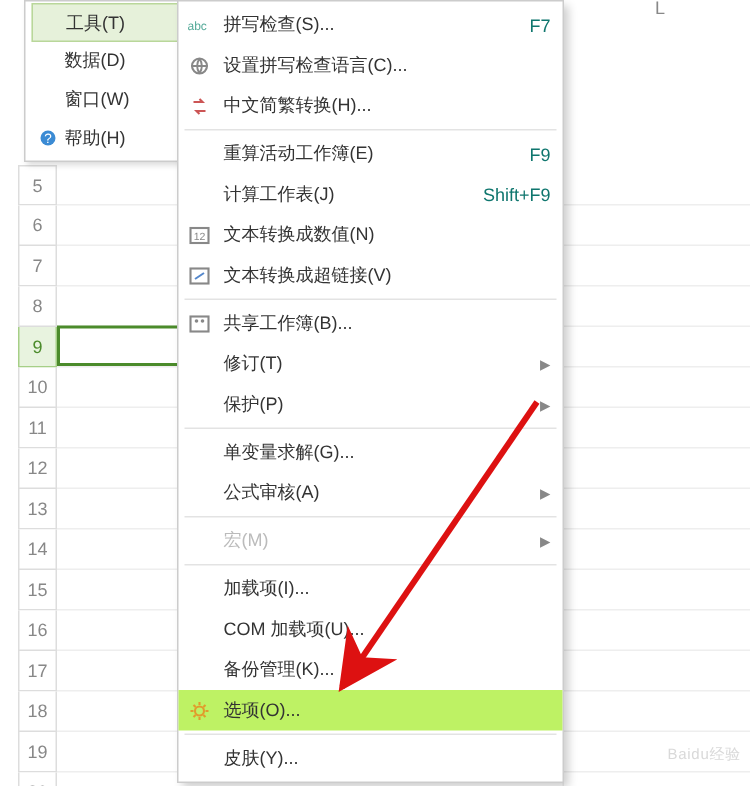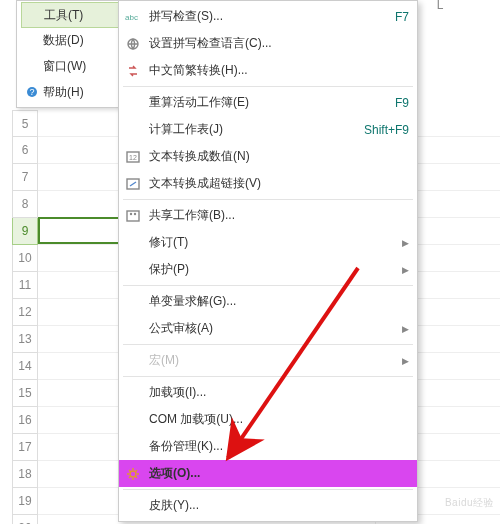--- a/index.html
+++ b/index.html
@@ -110,21 +110,21 @@
     background: #e6f1da;
     border: 1px solid #b9d79a;
     margin: -1px 0;
   }
 
   
   .submenu {
     position: absolute;
     top: 0;
     left: 118px;
-    width: 300px;
+    width: 258px;
     background: #fff;
     border: 1px solid #ccc;
     box-shadow: 3px 3px 6px rgba(0,0,0,.2);
     padding: 2px 0;
   }
   .submenu .sitem {
     display: flex;
     align-items: center;
     height: 27px;
     padding: 0 8px 0 30px;
@@ -144,22 +144,21 @@
     font-size: 12px;
   }
   .submenu .sitem .arrow {
     position: absolute;
     right: 8px;
     font-size: 9px;
     color: #888;
   }
   .submenu .sitem.disabled { color: #bbb; }
   .submenu .sitem.hl {
-    background: #d946ef;
-    font-weight: bold;
+    background: #bef264;
   }
   .submenu .sep {
     height: 1px;
     background: #e3e3e3;
     margin: 2px 4px;
   }
   .submenu .sitem.hl .ic svg path,
   .submenu .sitem.hl .ic svg circle { stroke: #e19b2c; }
 
   

